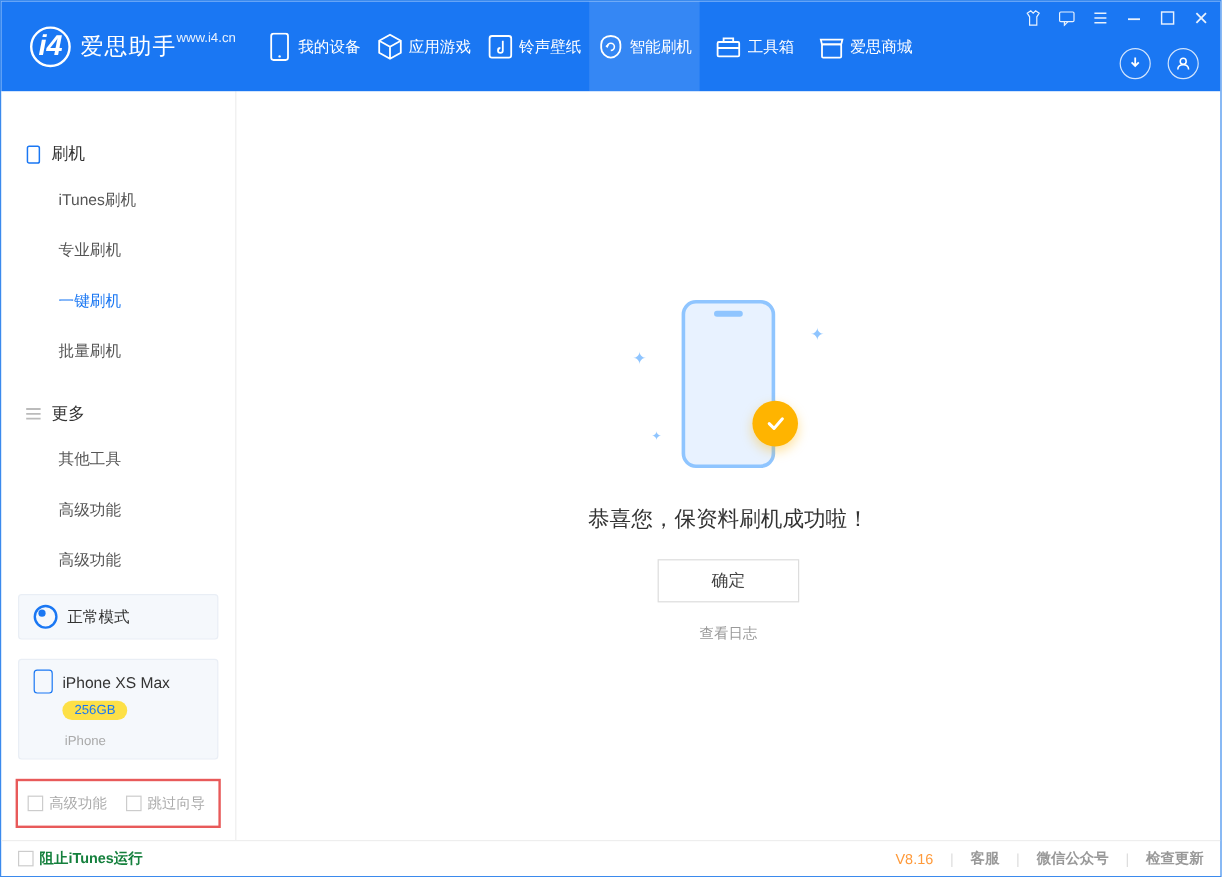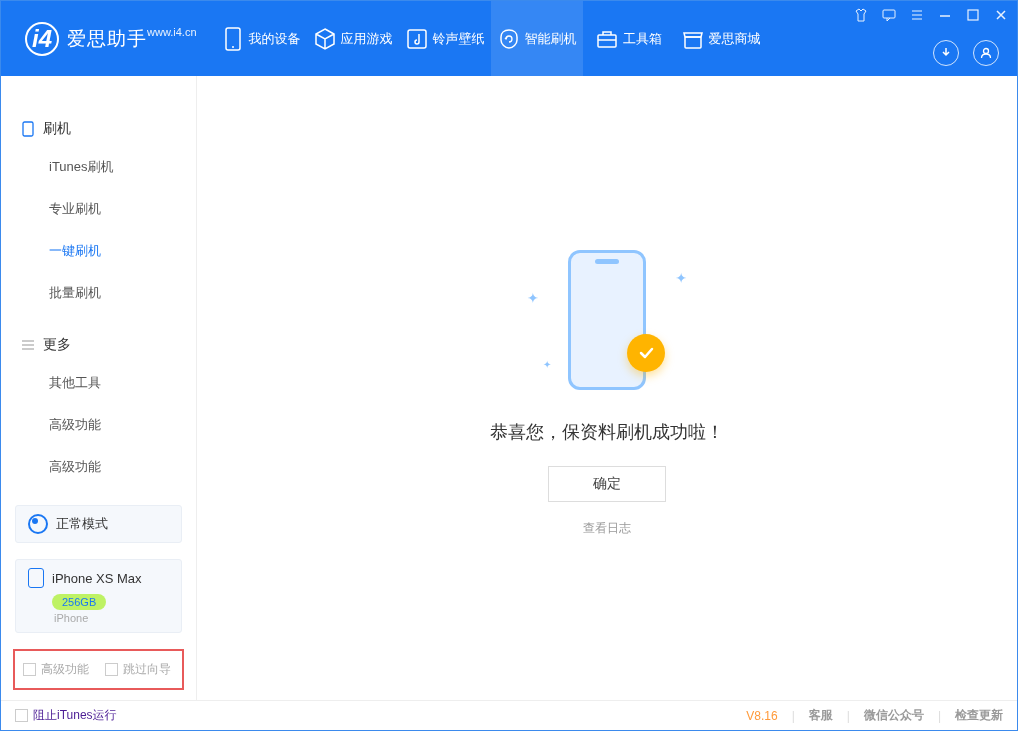--- a/index.html
+++ b/index.html
@@ -33,21 +33,21 @@
 .side-item { padding: 12px 20px 12px 48px; font-size: 13px; color: #555; cursor: pointer; }
 .side-item.active { color: #1a77f3; }
 
 .device-box { margin: 8px 14px; border: 1px solid #e9eef5; background: #f5f8fc; border-radius: 3px; padding: 8px 12px; }
 .mode-row { display: flex; align-items: center; gap: 8px; font-size: 13px; color: #333; }
 .mode-icon { width: 20px; height: 20px; border: 2px solid #1a77f3; border-radius: 50%; display: inline-flex; align-items: center; justify-content: center; position: relative; }
 .mode-icon::after { content: ""; position: absolute; width: 6px; height: 6px; background: #1a77f3; border-radius: 50%; left: 2px; top: 2px; }
 
 .device-name-row { display: flex; align-items: center; gap: 8px; font-size: 13px; font-weight: 400; color: #333; }
 .phone-icon { width: 16px; height: 20px; border: 1.5px solid #1a77f3; border-radius: 3px; position: relative; }
-.capacity-badge { display: inline-block; background: #bef264; color: #1a77f3; font-size: 11px; padding: 2px 10px; border-radius: 10px; margin: 6px 0 2px 24px; }
+.capacity-badge { display: inline-block; background: #fde047; color: #1a77f3; font-size: 11px; padding: 2px 10px; border-radius: 10px; margin: 6px 0 12px 24px; }
 .device-type { color: #aaa; font-size: 11px; margin-left: 26px; }
 
 .bottom-checks { border: 2px solid #e85a5a; margin: 8px 12px 10px 12px; padding: 10px 8px; display: flex; gap: 16px; }
 .chk { display: flex; align-items: center; gap: 5px; font-size: 12px; color: #aaa; cursor: pointer; }
 .chkbox { width: 13px; height: 13px; border: 1px solid #ccc; background: #fff; }
 
 
 .main { flex: 1; position: relative; display: flex; flex-direction: column; align-items: center; justify-content: center; }
 .success-illust { position: relative; width: 200px; height: 160px; margin-bottom: 20px; display:flex; align-items:center; justify-content:center; }
 .phone-outline { width: 78px; height: 140px; border: 3px solid #8fc5ff; border-radius: 12px; background: #e8f2ff; position: relative; }
@@ -57,21 +57,21 @@
 .sparkle.s1 { left: 20px; top: 50px; }
 .sparkle.s2 { right: 20px; top: 30px; }
 .sparkle.s3 { left: 36px; bottom: 30px; font-size:10px; }
 
 .success-text { font-size: 18px; color: #333; font-weight: 500; margin-bottom: 22px; }
 .ok-btn { border: 1px solid #ddd; background: #fff; padding: 8px 44px; font-size: 14px; color: #444; cursor: pointer; margin-bottom: 18px; }
 .view-log { font-size: 12px; color: #999; cursor: pointer; }
 
 
 .statusbar { height: 30px; border-top: 1px solid #eee; display: flex; align-items: center; padding: 0 14px; font-size: 12px; color: #999; }
-.statusbar .chk { color: #4c1d95; }
+.statusbar .chk { color: #15803d; font-weight: bold; }
 .statusbar-right { margin-left: auto; display: flex; align-items: center; gap: 14px; }
 .version { color: #ff9a3a; }
 .stxt { cursor: pointer; font-weight: bold; }
 .divider { color: #ddd; }
 
 svg { display: block; }
 </style>
 </head>
 <body>
 

